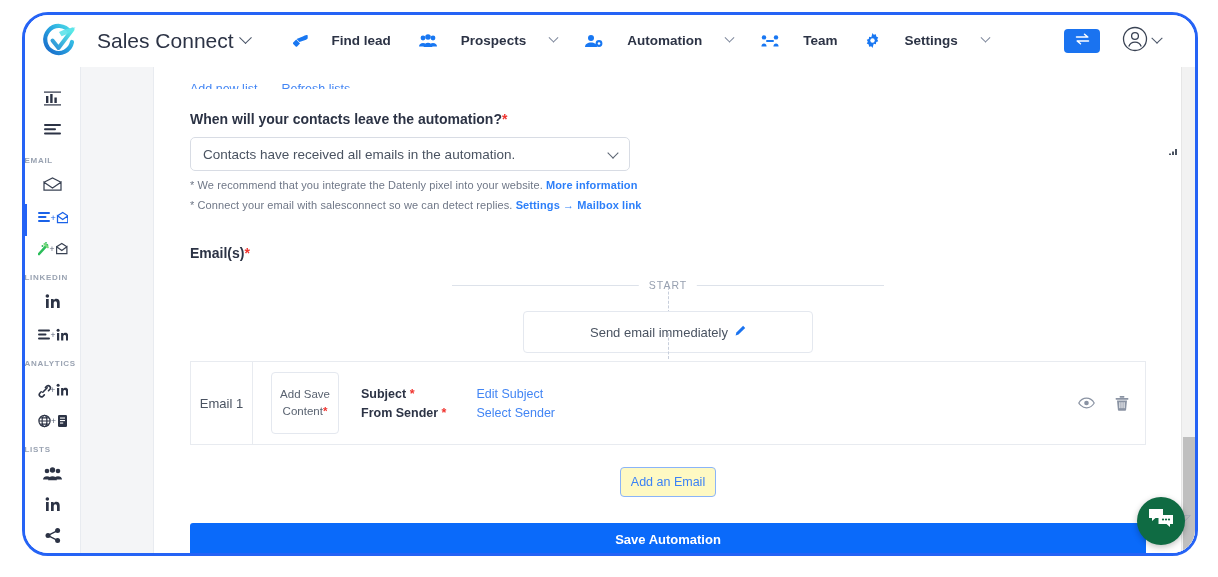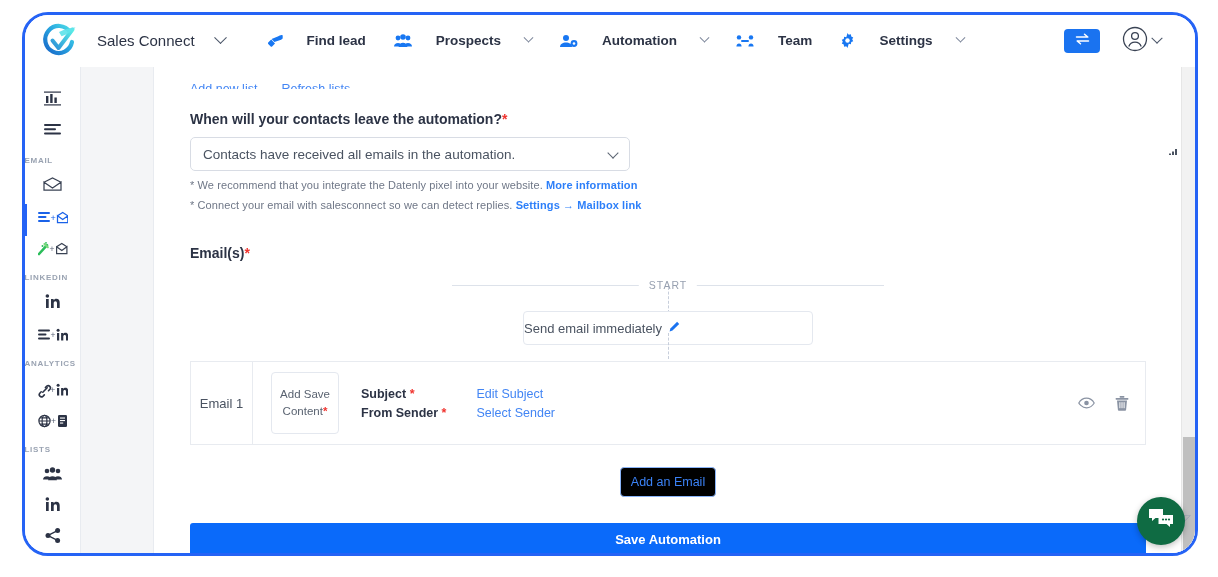--- a/index.html
+++ b/index.html
@@ -25,22 +25,22 @@
   #navbar {
     position: absolute; left: 0; top: 0;
     width: 100%; height: 52px;
     background: #ffffff;
     display: flex; align-items: center;
     padding-left: 6px;
     border-bottom: 1px solid #ffffff;
   }
   .logo-wrap { width: 56px; display: flex; justify-content: center; align-items: center; }
   .brand {
-    display: flex; align-items: center; gap: 21px;
-    font-size: 15px; color: #2c3345; font-weight: 400;
+    display: flex; align-items: center; gap: 7px;
+    font-size: 21px; color: #2c3345; font-weight: 400;
     margin-left: 10px; cursor: pointer;
   }
   .caret {
     display:inline-block; width: 9px; height: 9px;
     border-right: 1.8px solid #4a5568; border-bottom: 1.8px solid #4a5568;
     transform: rotate(45deg) translate(-2px,-2px);
   }
   .caret.small { width:7px;height:7px;border-width:1.5px;border-color:#7a8499; }
   #nav-items { display: flex; align-items: center; gap: 28px; margin-left: 42px; }
   .nav-item {
@@ -172,24 +172,24 @@
   }
   .dash-v {
     position: absolute; left: 50%; width: 0;
     border-left: 1px dashed #c7cedb;
   }
   #dash-1 { top: 16px; height: 26px; }
   #dash-2 { top: 62px; height: 26px; }
   #send-box {
     position: absolute; left: 50%; transform: translateX(-50%);
     top: 40px;
-    width: 290px; height: 34px;
+    width: 290px; height: 42px;
     border: 1px solid #e4e8ef; border-radius: 4px;
     background: #fff;
-    display: flex; align-items: center; gap: 6px;
+    display: flex; align-items: center; justify-content: center; gap: 6px;
     font-size: 13px; color: #4a5361;
     cursor: pointer;
   }
   .pencil { color: #1a73f0; font-size: 12px; }
 
   
   #email-row {
     position: relative;
     margin-top: 12px;
     border: 1px solid #e8ebf0;
@@ -224,21 +224,21 @@
     display: flex; align-items: center; gap: 20px;
     padding-right: 16px; color: #8a93a3;
   }
   .row-ico { cursor: pointer; display:flex; }
 
   
   #add-email-btn {
     display: block; margin: 22px auto 0 auto;
     width: 96px; height: 30px;
     border: 1px solid #8ab4f8; border-radius: 4px;
-    background: #000000; color: #3b82f6;
+    background: #fef9c3; color: #3b82f6;
     font-size: 12.5px; font-family: inherit;
     cursor: pointer;
   }
   #save-btn {
     display: block; margin: 26px auto 0 auto;
     width: 100%; height: 32px;
     background: #0a6afa; border: none; border-radius: 3px;
     color: #fff; font-size: 13px; font-family: inherit;
     cursor: pointer;
     font-weight: bold;

